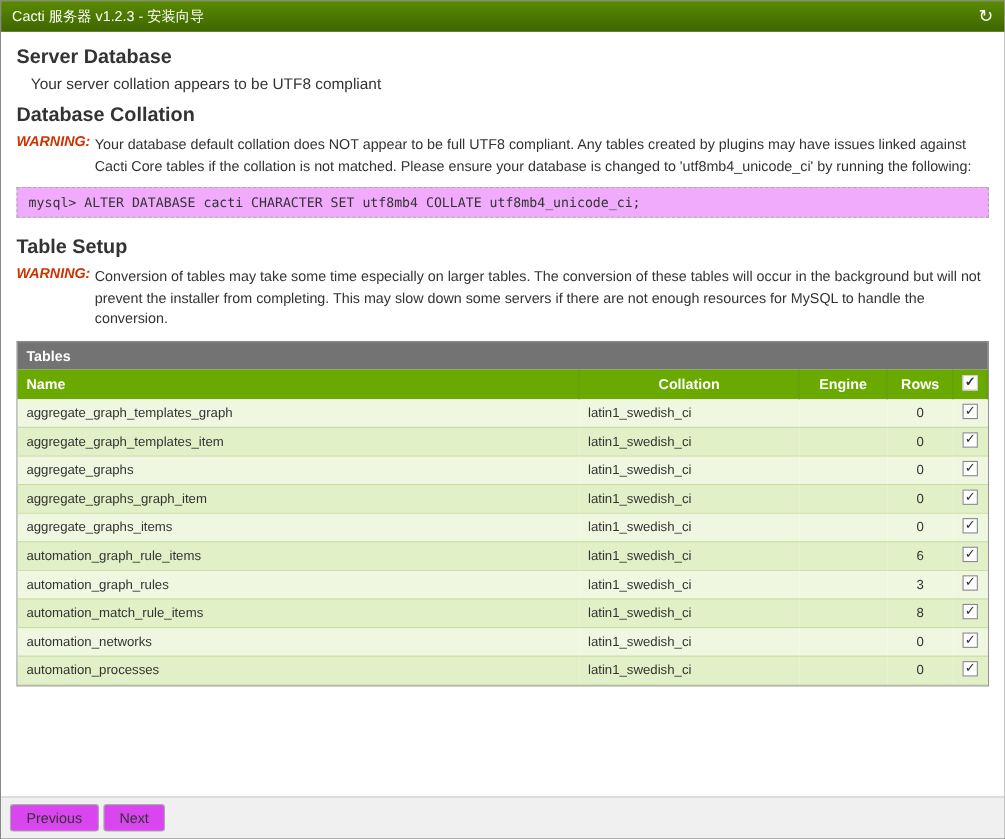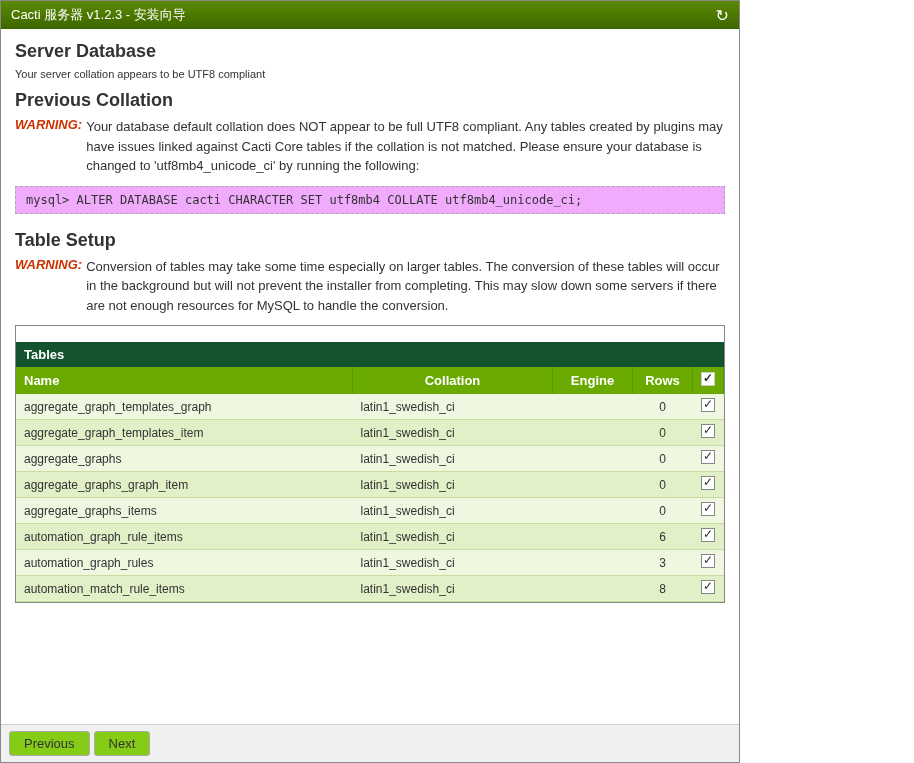--- a/index.html
+++ b/index.html
@@ -5,21 +5,21 @@
     * { box-sizing: border-box; margin: 0; padding: 0; }
     body {
       font-family: Arial, sans-serif;
       font-size: 13px;
       background: #fff;
       width: 914px;
       height: 763px;
       overflow: hidden;
     }
     #app-window {
-      width: 740px;
+      width: 914px;
       height: 763px;
       display: flex;
       flex-direction: column;
       border: 1px solid #888;
     }
     #title-bar {
       background: linear-gradient(to bottom, #5a8a00, #3d6600);
       color: #fff;
       padding: 5px 10px;
       font-size: 13px;
@@ -42,23 +42,24 @@
     }
     h2 {
       font-size: 18px;
       font-weight: bold;
       color: #333;
       margin-bottom: 6px;
       margin-top: 10px;
     }
     h2:first-child { margin-top: 0; }
     .server-collation-text {
-      font-size: 11px;
+      font-size: 14px;
       color: #333;
       margin-bottom: 10px;
+      margin-left: 13px;
     }
     .warning-block {
       display: flex;
       margin-bottom: 10px;
     }
     .warning-label {
       color: #cc3300;
       font-weight: bold;
       font-size: 13px;
       flex-shrink: 0;
@@ -81,26 +82,25 @@
     }
     .section-desc {
       font-size: 13px;
       color: #333;
       margin-bottom: 10px;
     }
     .tables-container {
       border: 1px solid #888;
     }
     .tables-header {
-      background: #14532d;
+      background: #737373;
       color: #fff;
       font-size: 13px;
       font-weight: bold;
       padding: 5px 8px;
-      margin-top: 16px;
     }
     table {
       width: 100%;
       border-collapse: collapse;
     }
     thead tr {
       background: #6aaa00;
       color: #fff;
     }
     thead th {
@@ -169,42 +169,42 @@
       padding: 6px 8px;
       display: flex;
       align-items: center;
       gap: 4px;
       height: 38px;
       flex-shrink: 0;
     }
     .nav-button {
       padding: 4px 14px;
       font-size: 13px;
-      background: #84cc16;
+      background: #d946ef;
       border: 1px solid #aaa;
       border-radius: 3px;
       cursor: pointer;
       color: #333;
     }
   </style>
 </head>
 <body>
 
 <div id="app-window">
   <div id="title-bar">
     <span>Cacti 服务器 v1.2.3 - 安装向导</span>
     <span id="title-bar-refresh">↻</span>
   </div>
 
   <div id="content-area">
 
     <h2>Server Database</h2>
     <p class="server-collation-text">Your server collation appears to be UTF8 compliant</p>
 
-    <h2>Previous Collation</h2>
+    <h2>Database Collation</h2>
     <div class="warning-block">
       <span class="warning-label">WARNING:</span>
       <span class="warning-text">Your database default collation does NOT appear to be full UTF8 compliant. Any tables created by plugins may have issues linked against Cacti Core tables if the collation is not matched. Please ensure your database is changed to 'utf8mb4_unicode_ci' by running the following:</span>
     </div>
     <div class="code-block">mysql&gt; ALTER DATABASE cacti CHARACTER SET utf8mb4 COLLATE utf8mb4_unicode_ci;</div>
 
     <h2>Table Setup</h2>
     <div class="warning-block">
       <span class="warning-label">WARNING:</span>
       <span class="warning-text">Conversion of tables may take some time especially on larger tables. The conversion of these tables will occur in the background but will not prevent the installer from completing. This may slow down some servers if there are not enough resources for MySQL to handle the conversion.</span>
@@ -274,20 +274,34 @@
               <td class="col-rows">3</td>
               <td class="col-check" style="text-align: center;"><span class="checkbox-cell checked"></span></td>
             </tr>
             <tr>
               <td>automation_match_rule_items</td>
               <td class="col-collation">latin1_swedish_ci</td>
               <td class="col-engine"></td>
               <td class="col-rows">8</td>
               <td class="col-check" style="text-align: center;"><span class="checkbox-cell checked"></span></td>
             </tr>
+            <tr>
+              <td>automation_networks</td>
+              <td class="col-collation">latin1_swedish_ci</td>
+              <td class="col-engine"></td>
+              <td class="col-rows">0</td>
+              <td class="col-check" style="text-align: center;"><span class="checkbox-cell checked"></span></td>
+            </tr>
+            <tr>
+              <td>automation_processes</td>
+              <td class="col-collation">latin1_swedish_ci</td>
+              <td class="col-engine"></td>
+              <td class="col-rows">0</td>
+              <td class="col-check" style="text-align: center;"><span class="checkbox-cell checked"></span></td>
+            </tr>
           </tbody>
       </table>
     </div>
 
   </div>
 
   <div id="footer-bar">
     <button class="nav-button">Previous</button>
     <button class="nav-button">Next</button>
   </div>

